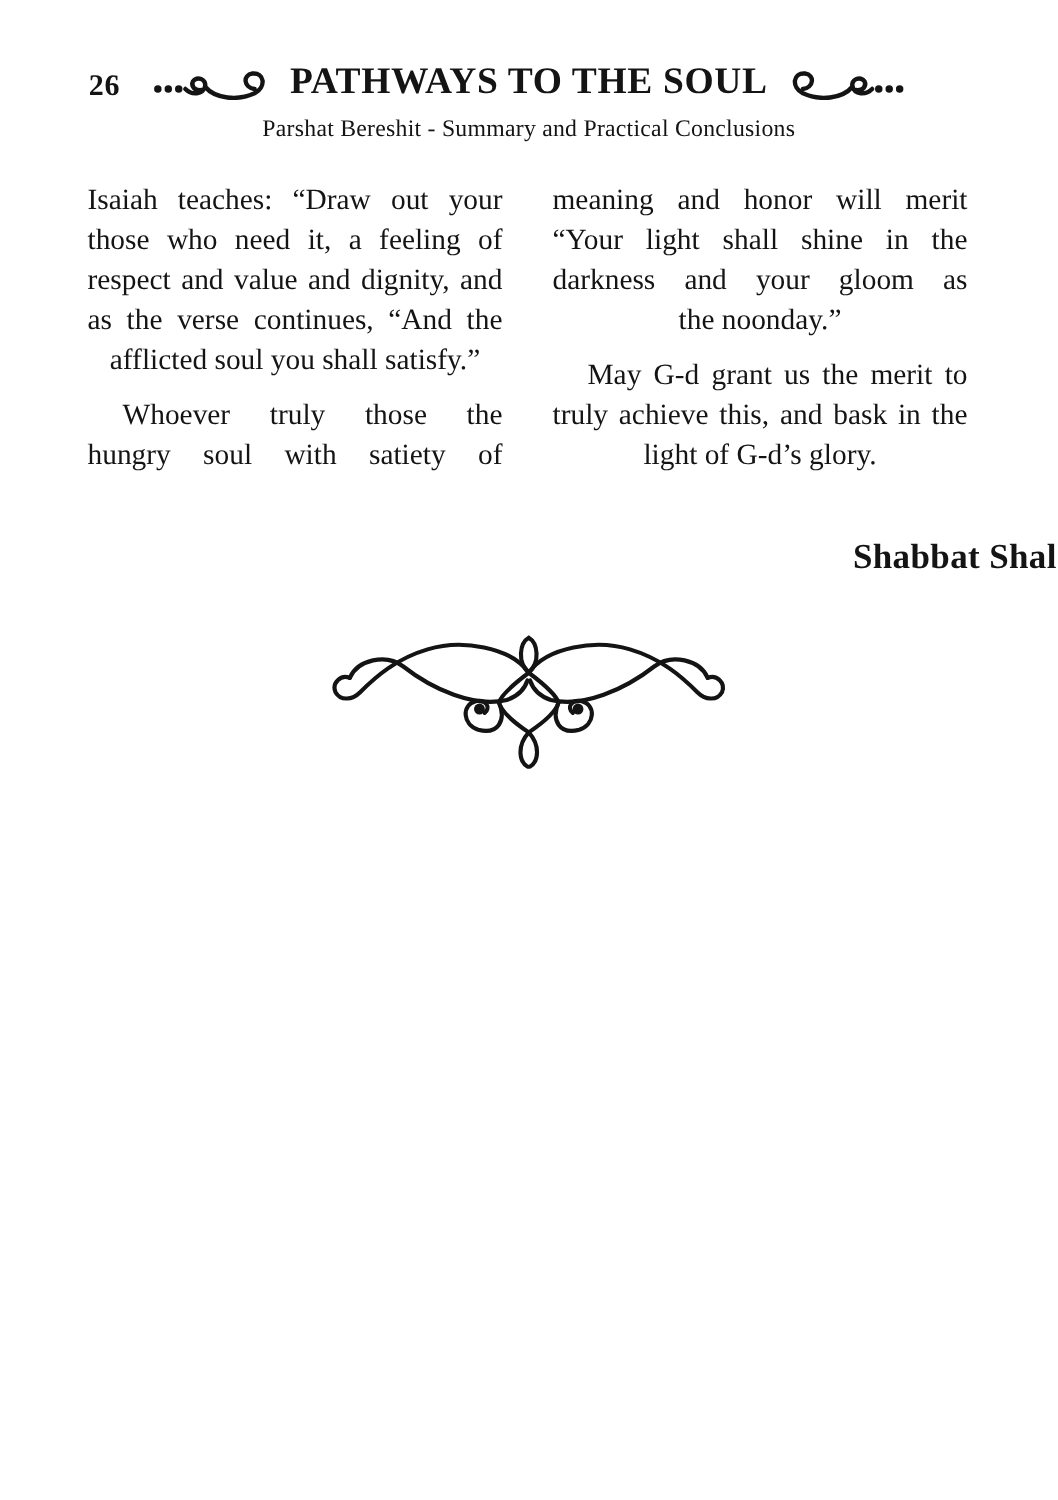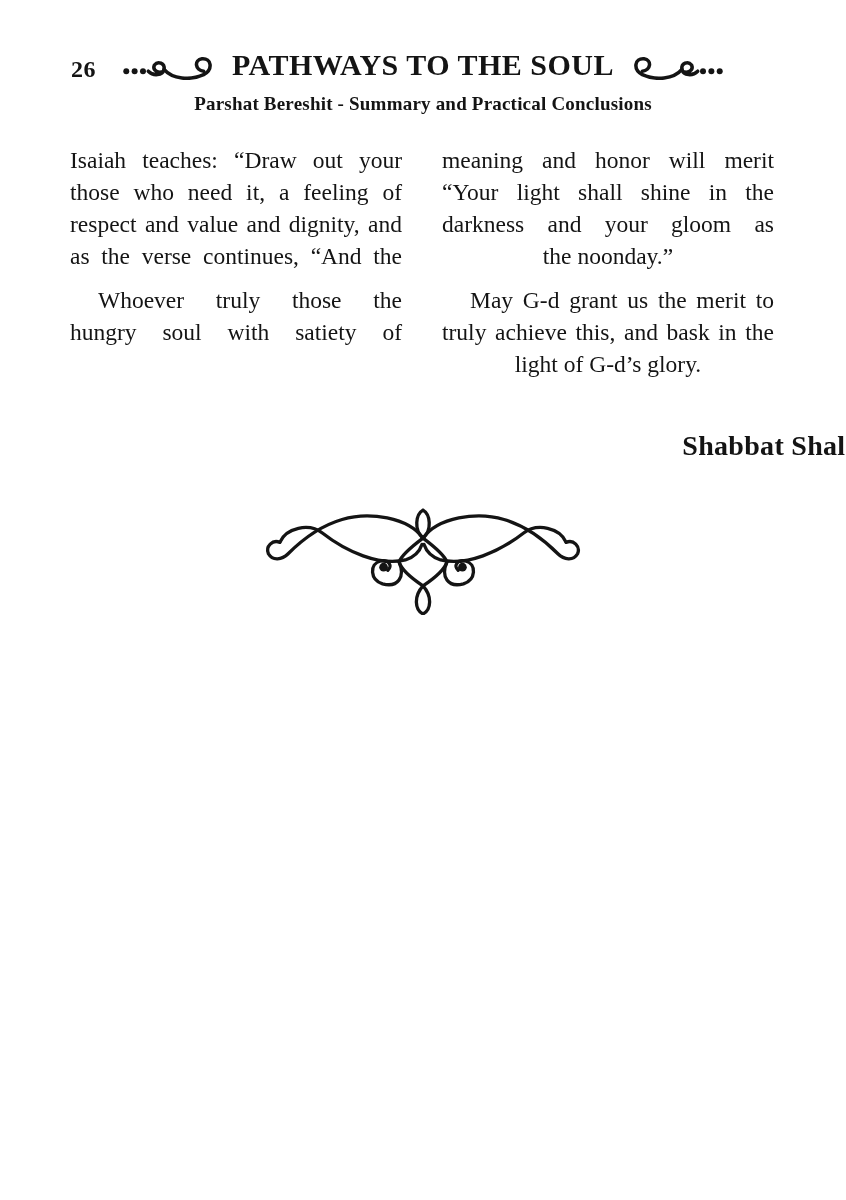--- a/index.html
+++ b/index.html
@@ -32,21 +32,21 @@
   .main-title {
     font-size: 30px; font-weight: bold;
     letter-spacing: 0.5px;
     white-space: nowrap;
   }
   .hdr-orn { display: block; }
   .subtitle {
     position: absolute;
     left: 0; top: 93px; width: 846px;
     text-align: center;
-    font-size: 19px; font-weight: bold;
+    font-size: 19px; font-weight: normal;
     letter-spacing: 0.2px;
   }
 
   
   .columns {
     position: absolute;
     left: 70px; top: 144px; width: 707px;
     display: flex; gap: 40px;
   }
   .col {
@@ -117,20 +117,21 @@
 
   <div class="subtitle">Parshat Bereshit - Summary and Practical Conclusions</div>
 
   <div class="columns">
     <div class="col">
         <div class="para">
           <div class="line">Isaiah teaches: “Draw out your</div>
           <div class="line">those who need it, a feeling of</div>
           <div class="line">respect and value and dignity, and</div>
           <div class="line">as the verse continues, “And the</div>
+          <div class="line center">afflicted soul you shall satisfy.”</div>
         </div>
         <div class="para">
           <div class="line indent">Whoever truly those the</div>
           <div class="line">hungry soul with satiety of</div>
         </div>
       </div>
     <div class="col">
         <div class="para">
           <div class="line">meaning and honor will merit</div>
           <div class="line">“Your light shall shine in the</div>

